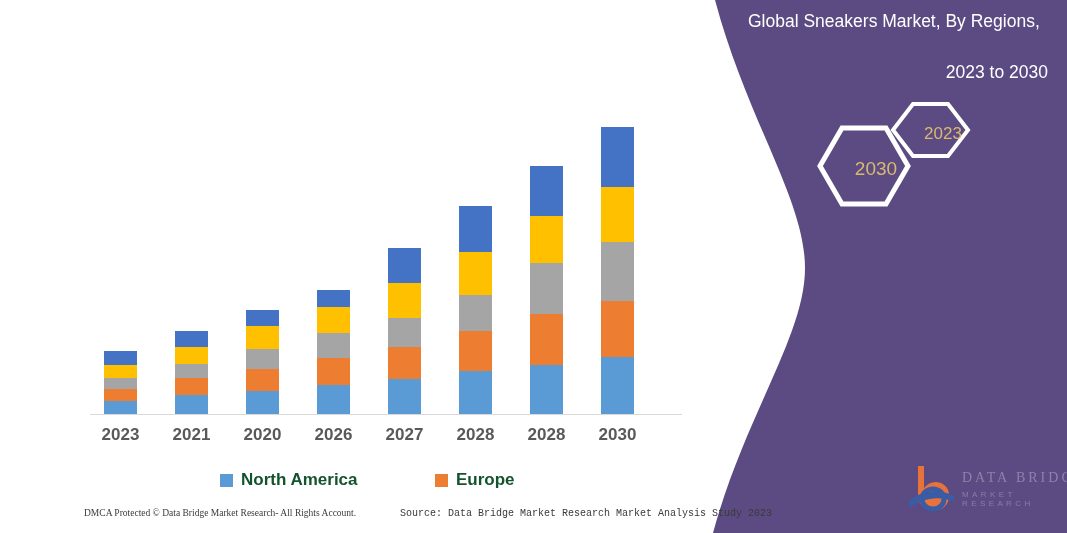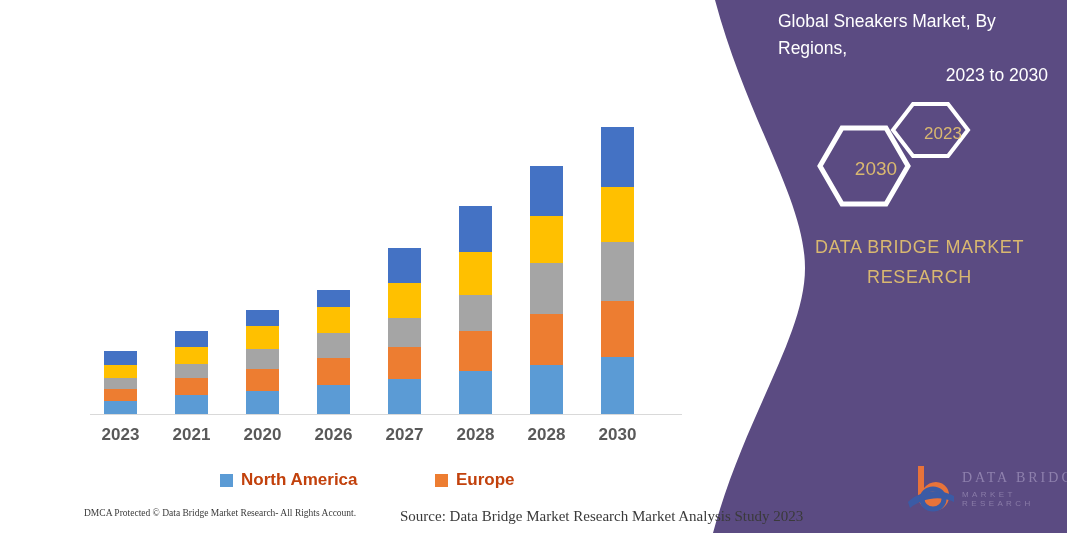--- a/index.html
+++ b/index.html
@@ -50,48 +50,48 @@
     font-family:"Liberation Sans",sans-serif;
   }
 
   
   .legend{
     position:absolute;left:200px;top:470px;width:400px;height:24px;
   }
   .legend-item{position:absolute;display:flex;align-items:center;gap:8px;}
   .legend-swatch{width:13px;height:13px;display:inline-block;}
   .legend-label{
-    font-size:17px;font-weight:bold;color:#c2410c;
+    font-size:17px;font-weight:bold;color:#14532d;
     font-family:"Liberation Sans",sans-serif;white-space:nowrap;
   }
 
   
   .footer{
     position:absolute;left:0;top:508px;width:690px;height:20px;
   }
   .footer-left{
     position:absolute;left:84px;top:0;
     font-size:9.5px;color:#3a3a3a;
     font-family:"Liberation Serif",serif;white-space:nowrap;
   }
   .footer-right{
     position:absolute;left:400px;top:0;
-    font-size:15px;color:#3a3a3a;
-    font-family:Liberation Serif, serif;white-space:nowrap;
+    font-size:10px;color:#3a3a3a;
+    font-family:Liberation Mono, monospace;white-space:nowrap;
   }
 
   
   .panel-title{
     position:absolute;left:748px;top:8px;width:300px;
     text-align:right;
     font-size:17.5px;line-height:27px;color:#ffffff;
     font-family:"Liberation Sans",sans-serif;
   }
-  .panel-title .l1{display:block;text-align:left;margin-left:30px;}
-  .panel-title .l2{display:block;text-align:right;}
+  .panel-title .l1{display:block;text-align:left;}
+  .panel-title .l2{display:block;text-align:right;margin-top:24px;}
 
   .hexwrap{position:absolute;left:810px;top:100px;width:185px;height:110px;}
   .hex-label{
     position:absolute;color:#D9B870;font-family:"Liberation Sans",sans-serif;
     text-align:center;
   }
   .hex-2030-label{left:28px;top:58px;width:76px;font-size:19px;}
   .hex-2023-label{left:100px;top:24px;width:66px;font-size:17px;}
 
   .brand{
@@ -219,24 +219,20 @@
 
   <div class="hexwrap">
     <svg width="185" height="110" viewBox="0 0 185 110">
       <polygon points="103,4 138,4 158,30 138,56 103,56 83,30" fill="none" stroke="#ffffff" stroke-width="4"></polygon>
       <polygon points="32,28 76,28 98,66 76,104 32,104 10,66" fill="none" stroke="#ffffff" stroke-width="5"></polygon>
     </svg>
     <div class="hex-label hex-2030-label">2030</div>
     <div class="hex-label hex-2023-label">2023</div>
   </div>
 
-  <div class="brand">
-    <span>DATA BRIDGE MARKET</span><br>
-    <span>RESEARCH</span>
-  </div>
 
   <div class="logo">
     <svg width="60" height="60" viewBox="0 0 60 60">
       <path d="M14,8 L24,8 L24,30 C30,22 42,22 47,30 C52,38 48,50 38,52 C28,54 18,48 18,38 L18,8 Z" fill="#E8733A"></path>
       <path d="M8,44 C20,32 40,30 54,38 L54,44 C40,37 22,40 10,50 Z" fill="#3B5BA5"></path>
       <ellipse cx="33" cy="41" rx="11" ry="10" fill="none" stroke="#3B5BA5" stroke-width="5"></ellipse>
     </svg>
     <div class="logo-text-1">DATA BRIDGE</div>
     <div class="logo-text-2">MARKET RESEARCH</div>
   </div>

